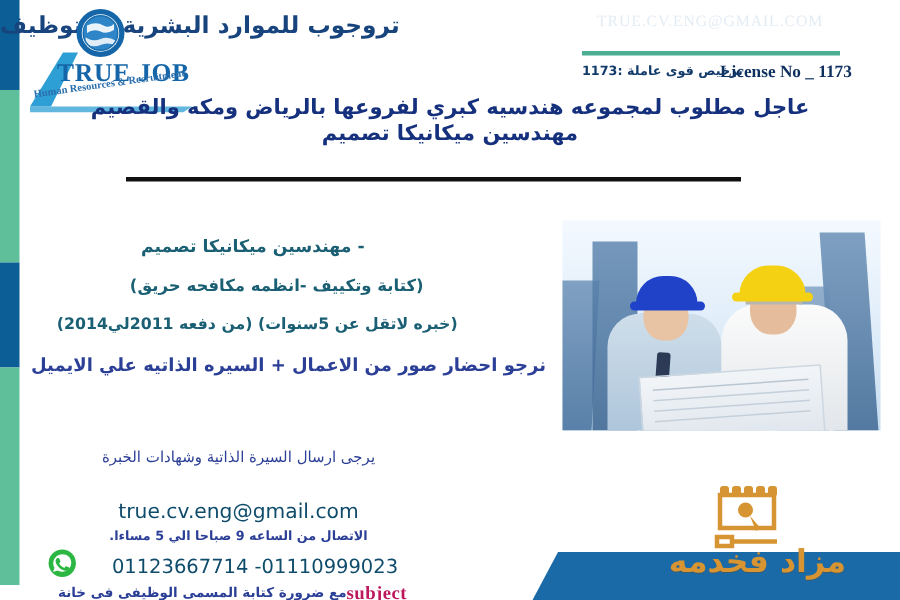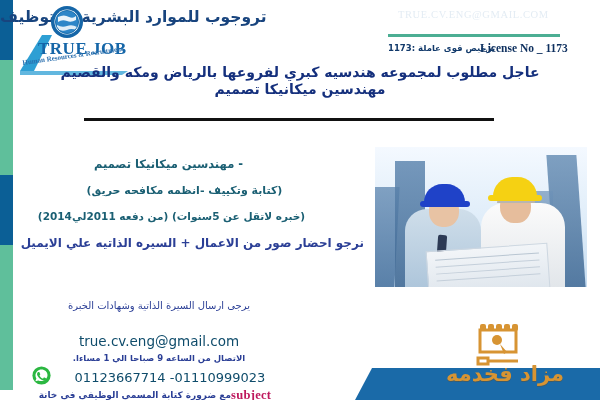--- a/index.html
+++ b/index.html
@@ -474,21 +474,21 @@
     <div class="body-line body-line-1">- مهندسين ميكانيكا تصميم</div>
     <div class="body-line body-line-2">(كتابة وتكييف -انظمه مكافحه حريق)</div>
     <div class="body-line body-line-3">(خبره لاتقل عن 5سنوات)    (من دفعه 2011لي2014)</div>
   </div>
 
   <div class="cta">نرجو احضار صور من الاعمال + السيره الذاتيه علي الايميل</div>
 
   <div class="contact">
     <div class="contact-ar-1">يرجى ارسال السيرة الذاتية وشهادات الخبرة</div>
     <div class="contact-email">true.cv.eng@gmail.com</div>
-    <div class="contact-ar-2">الاتصال من الساعه 9 صباحا الي 1 مساءا.</div>
+    <div class="contact-ar-2">الاتصال من الساعه 9 صباحا الي 5 مساءا.</div>
     <div class="phones-row">
       <svg class="wa-icon" viewBox="0 0 24 24">
         <circle cx="12" cy="12" r="11.5" fill="#2bb741"></circle>
         <path d="M12 4.4c-4.2 0-7.6 3.4-7.6 7.6 0 1.4.4 2.7 1.1 3.8l-1.2 3.6 3.7-1.2c1.1.6 2.3.9 3.6.9h.4c4.2 0 7.6-3.4 7.6-7.6S16.2 4.4 12 4.4z" fill="#ffffff"></path>
         <path d="M9.3 8c-.2-.4-.4-.4-.6-.4h-.5c-.2 0-.5.1-.8.4-.3.3-1 1-1 2.4s1 2.8 1.2 3c.1.2 2 3.1 4.9 4.2 2.4.9 2.9.7 3.4.7.5-.1 1.6-.7 1.9-1.3.2-.6.2-1.2.2-1.3-.1-.1-.3-.2-.6-.3-.3-.2-1.6-.8-1.9-.9-.3-.1-.4-.1-.6.1-.2.3-.7.9-.8 1.1-.2.2-.3.2-.6.1-.3-.2-1.2-.5-2.3-1.4-.8-.8-1.4-1.7-1.6-2-.2-.3 0-.5.1-.6l.4-.5c.1-.2.2-.3.3-.5.1-.2 0-.4 0-.5-.1-.2-.6-1.5-.8-2z" fill="#2bb741"></path>
       </svg>
       <span class="phones">01123667714 -01110999023</span>
     </div>
     <div class="subject-row">
       <span class="subject-word">subject</span><span>مع ضرورة كتابة المسمى الوظيفى فى خانة</span>

